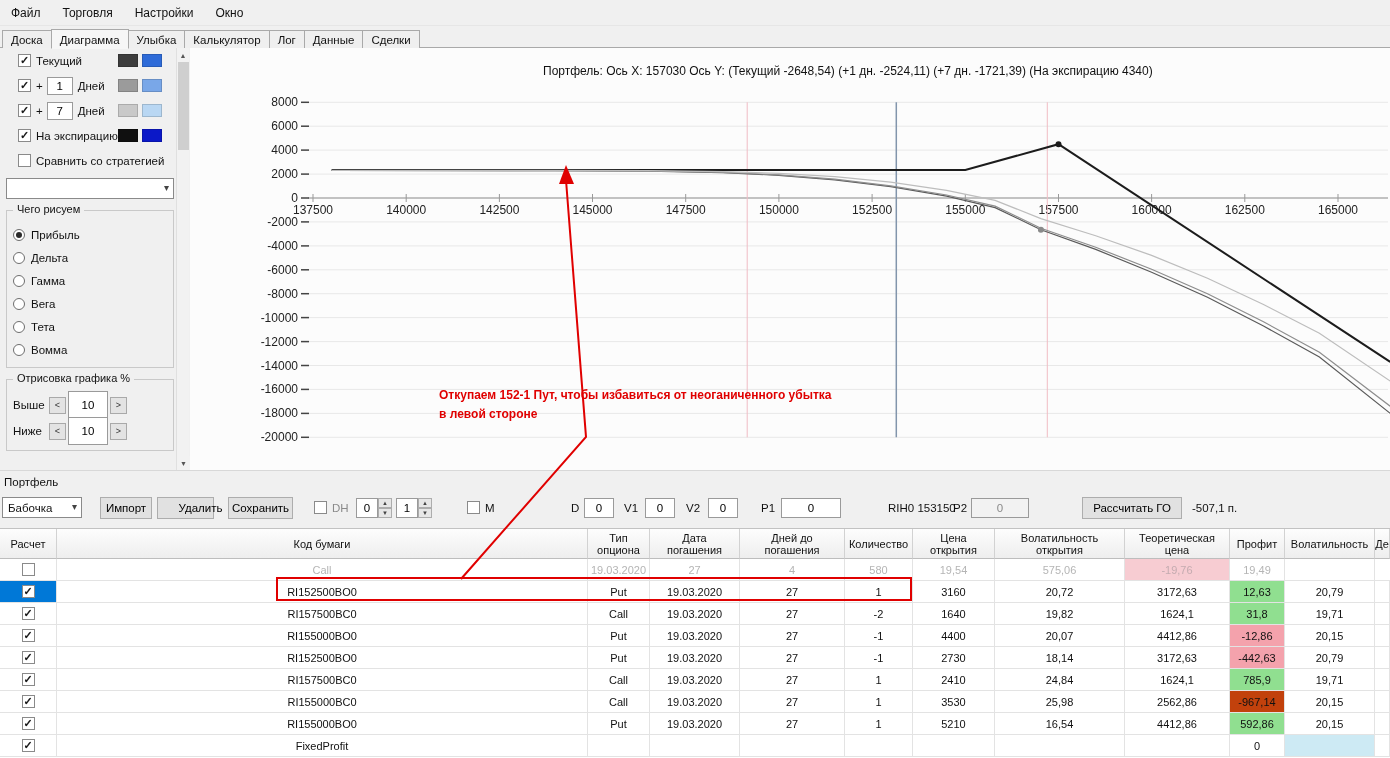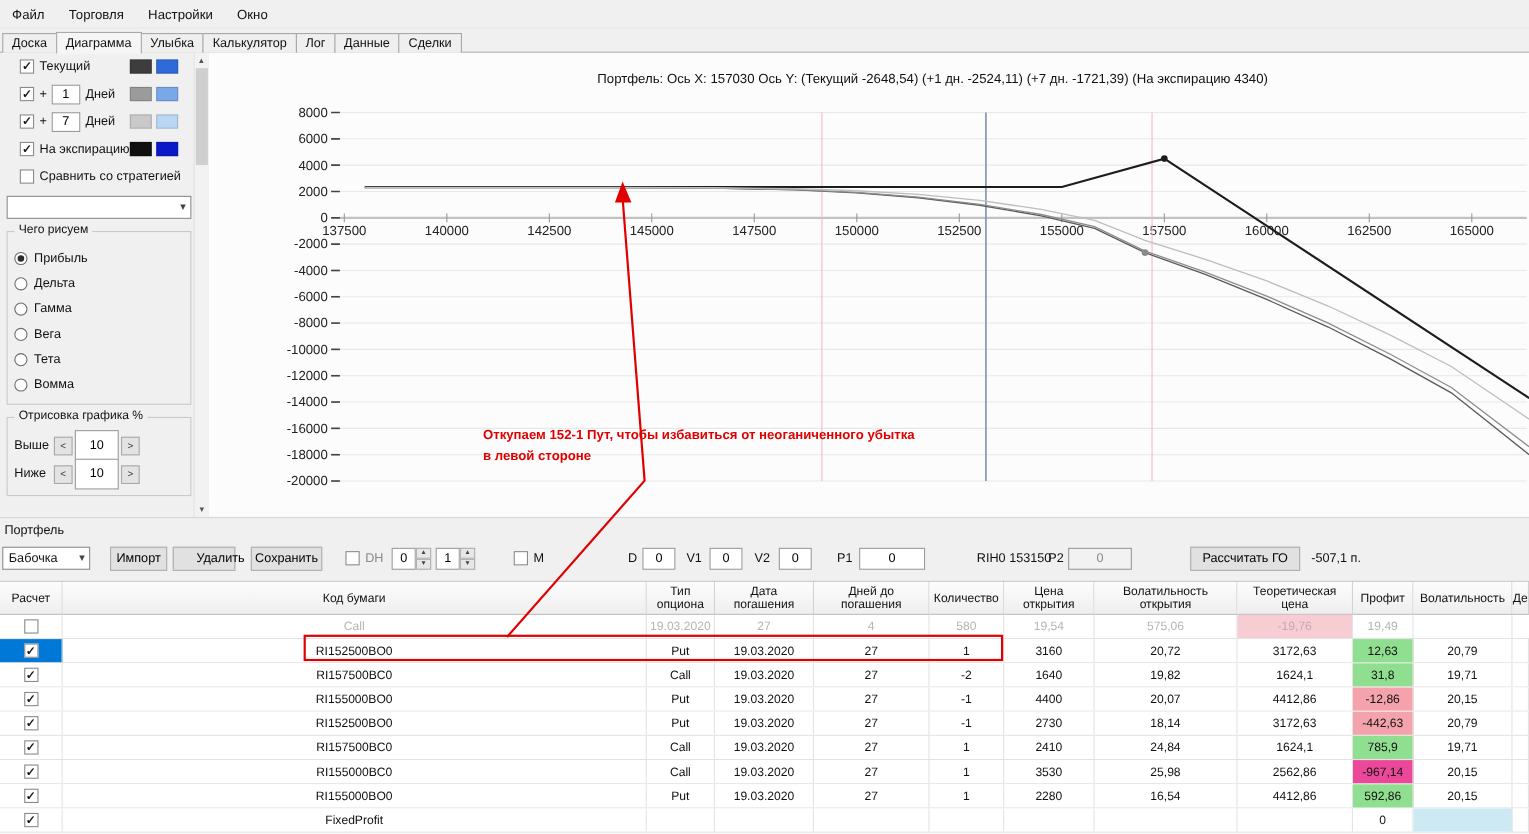--- a/index.html
+++ b/index.html
@@ -451,34 +451,34 @@
           <span class="cb checked"></span>
         </div>
         <div class="cell">RI155000BC0</div>
         <div class="cell">Call</div>
         <div class="cell">19.03.2020</div>
         <div class="cell">27</div>
         <div class="cell">1</div>
         <div class="cell">3530</div>
         <div class="cell">25,98</div>
         <div class="cell">2562,86</div>
-        <div class="cell" style="background: #ec4899;">-967,14</div>
+        <div class="cell" style="background: #c2410c;">-967,14</div>
         <div class="cell">20,15</div>
         <div class="cell"></div>
       </div>
       <div class="trow">
         <div class="cell">
           <span class="cb checked"></span>
         </div>
         <div class="cell">RI155000BO0</div>
         <div class="cell">Put</div>
         <div class="cell">19.03.2020</div>
         <div class="cell">27</div>
         <div class="cell">1</div>
-        <div class="cell">2280</div>
+        <div class="cell">5210</div>
         <div class="cell">16,54</div>
         <div class="cell">4412,86</div>
         <div class="cell" style="background: rgb(144, 223, 144);">592,86</div>
         <div class="cell">20,15</div>
         <div class="cell"></div>
       </div>
       <div class="trow">
         <div class="cell">
           <span class="cb checked"></span>
         </div>

